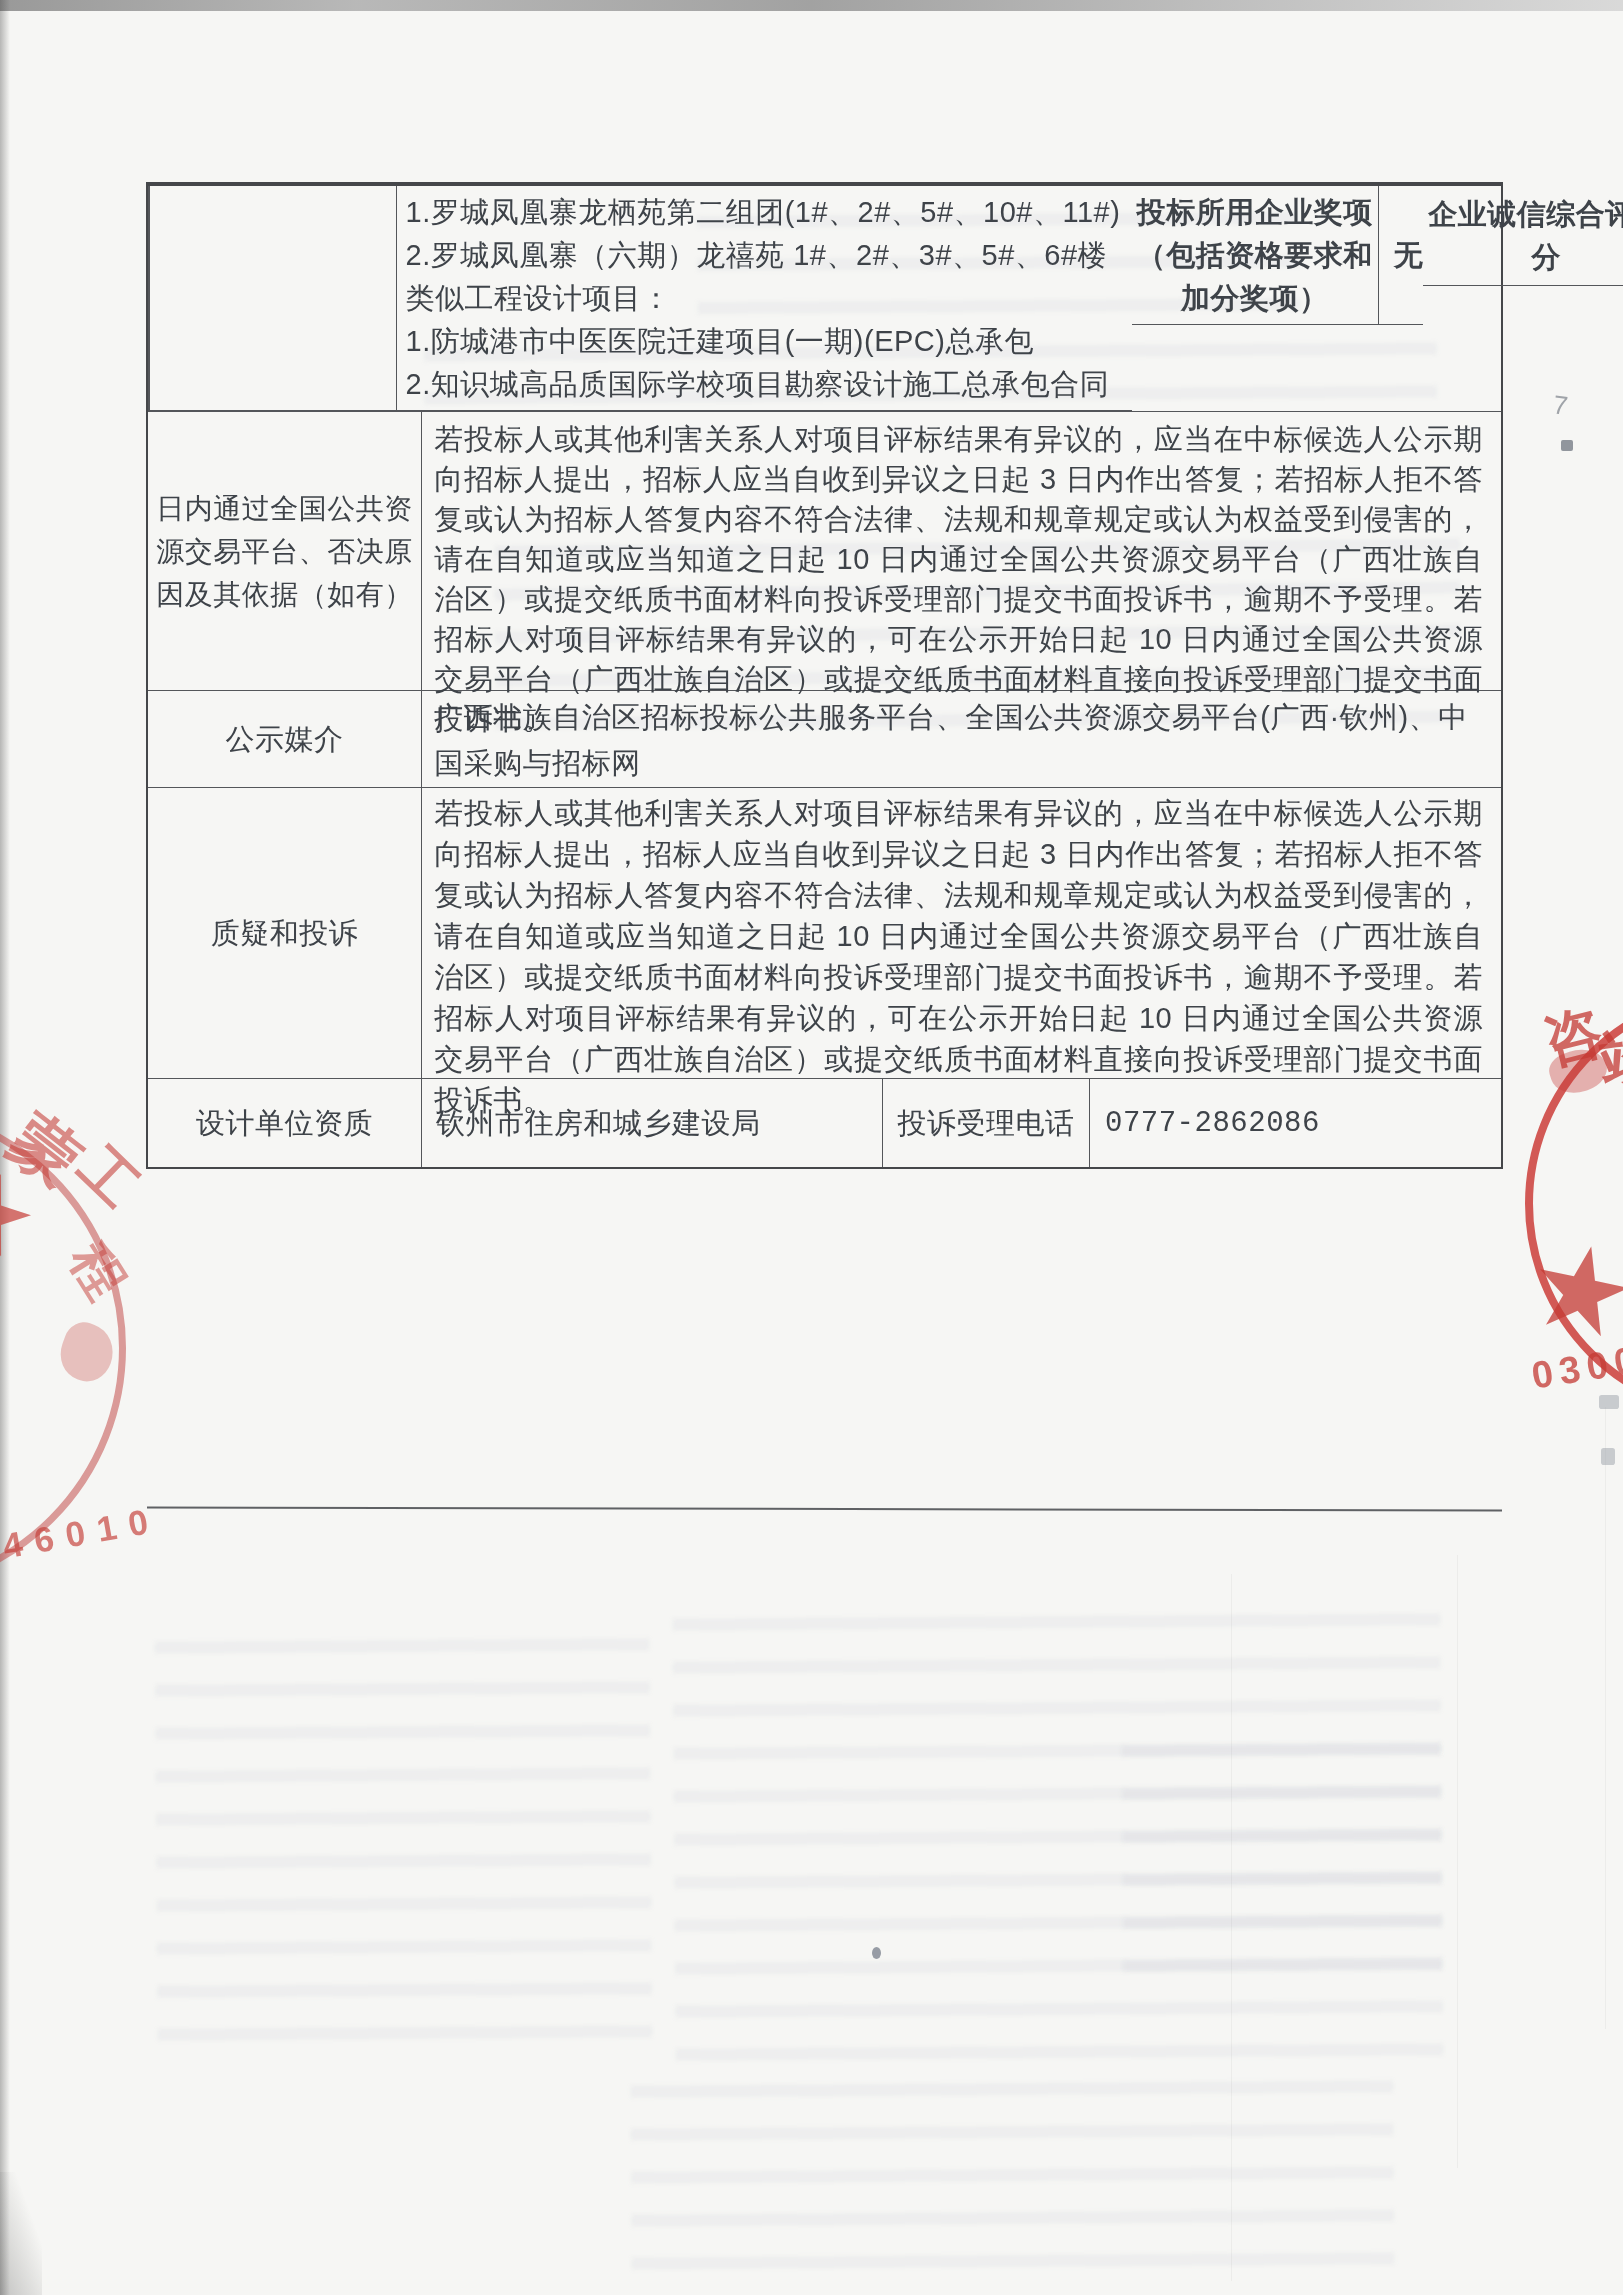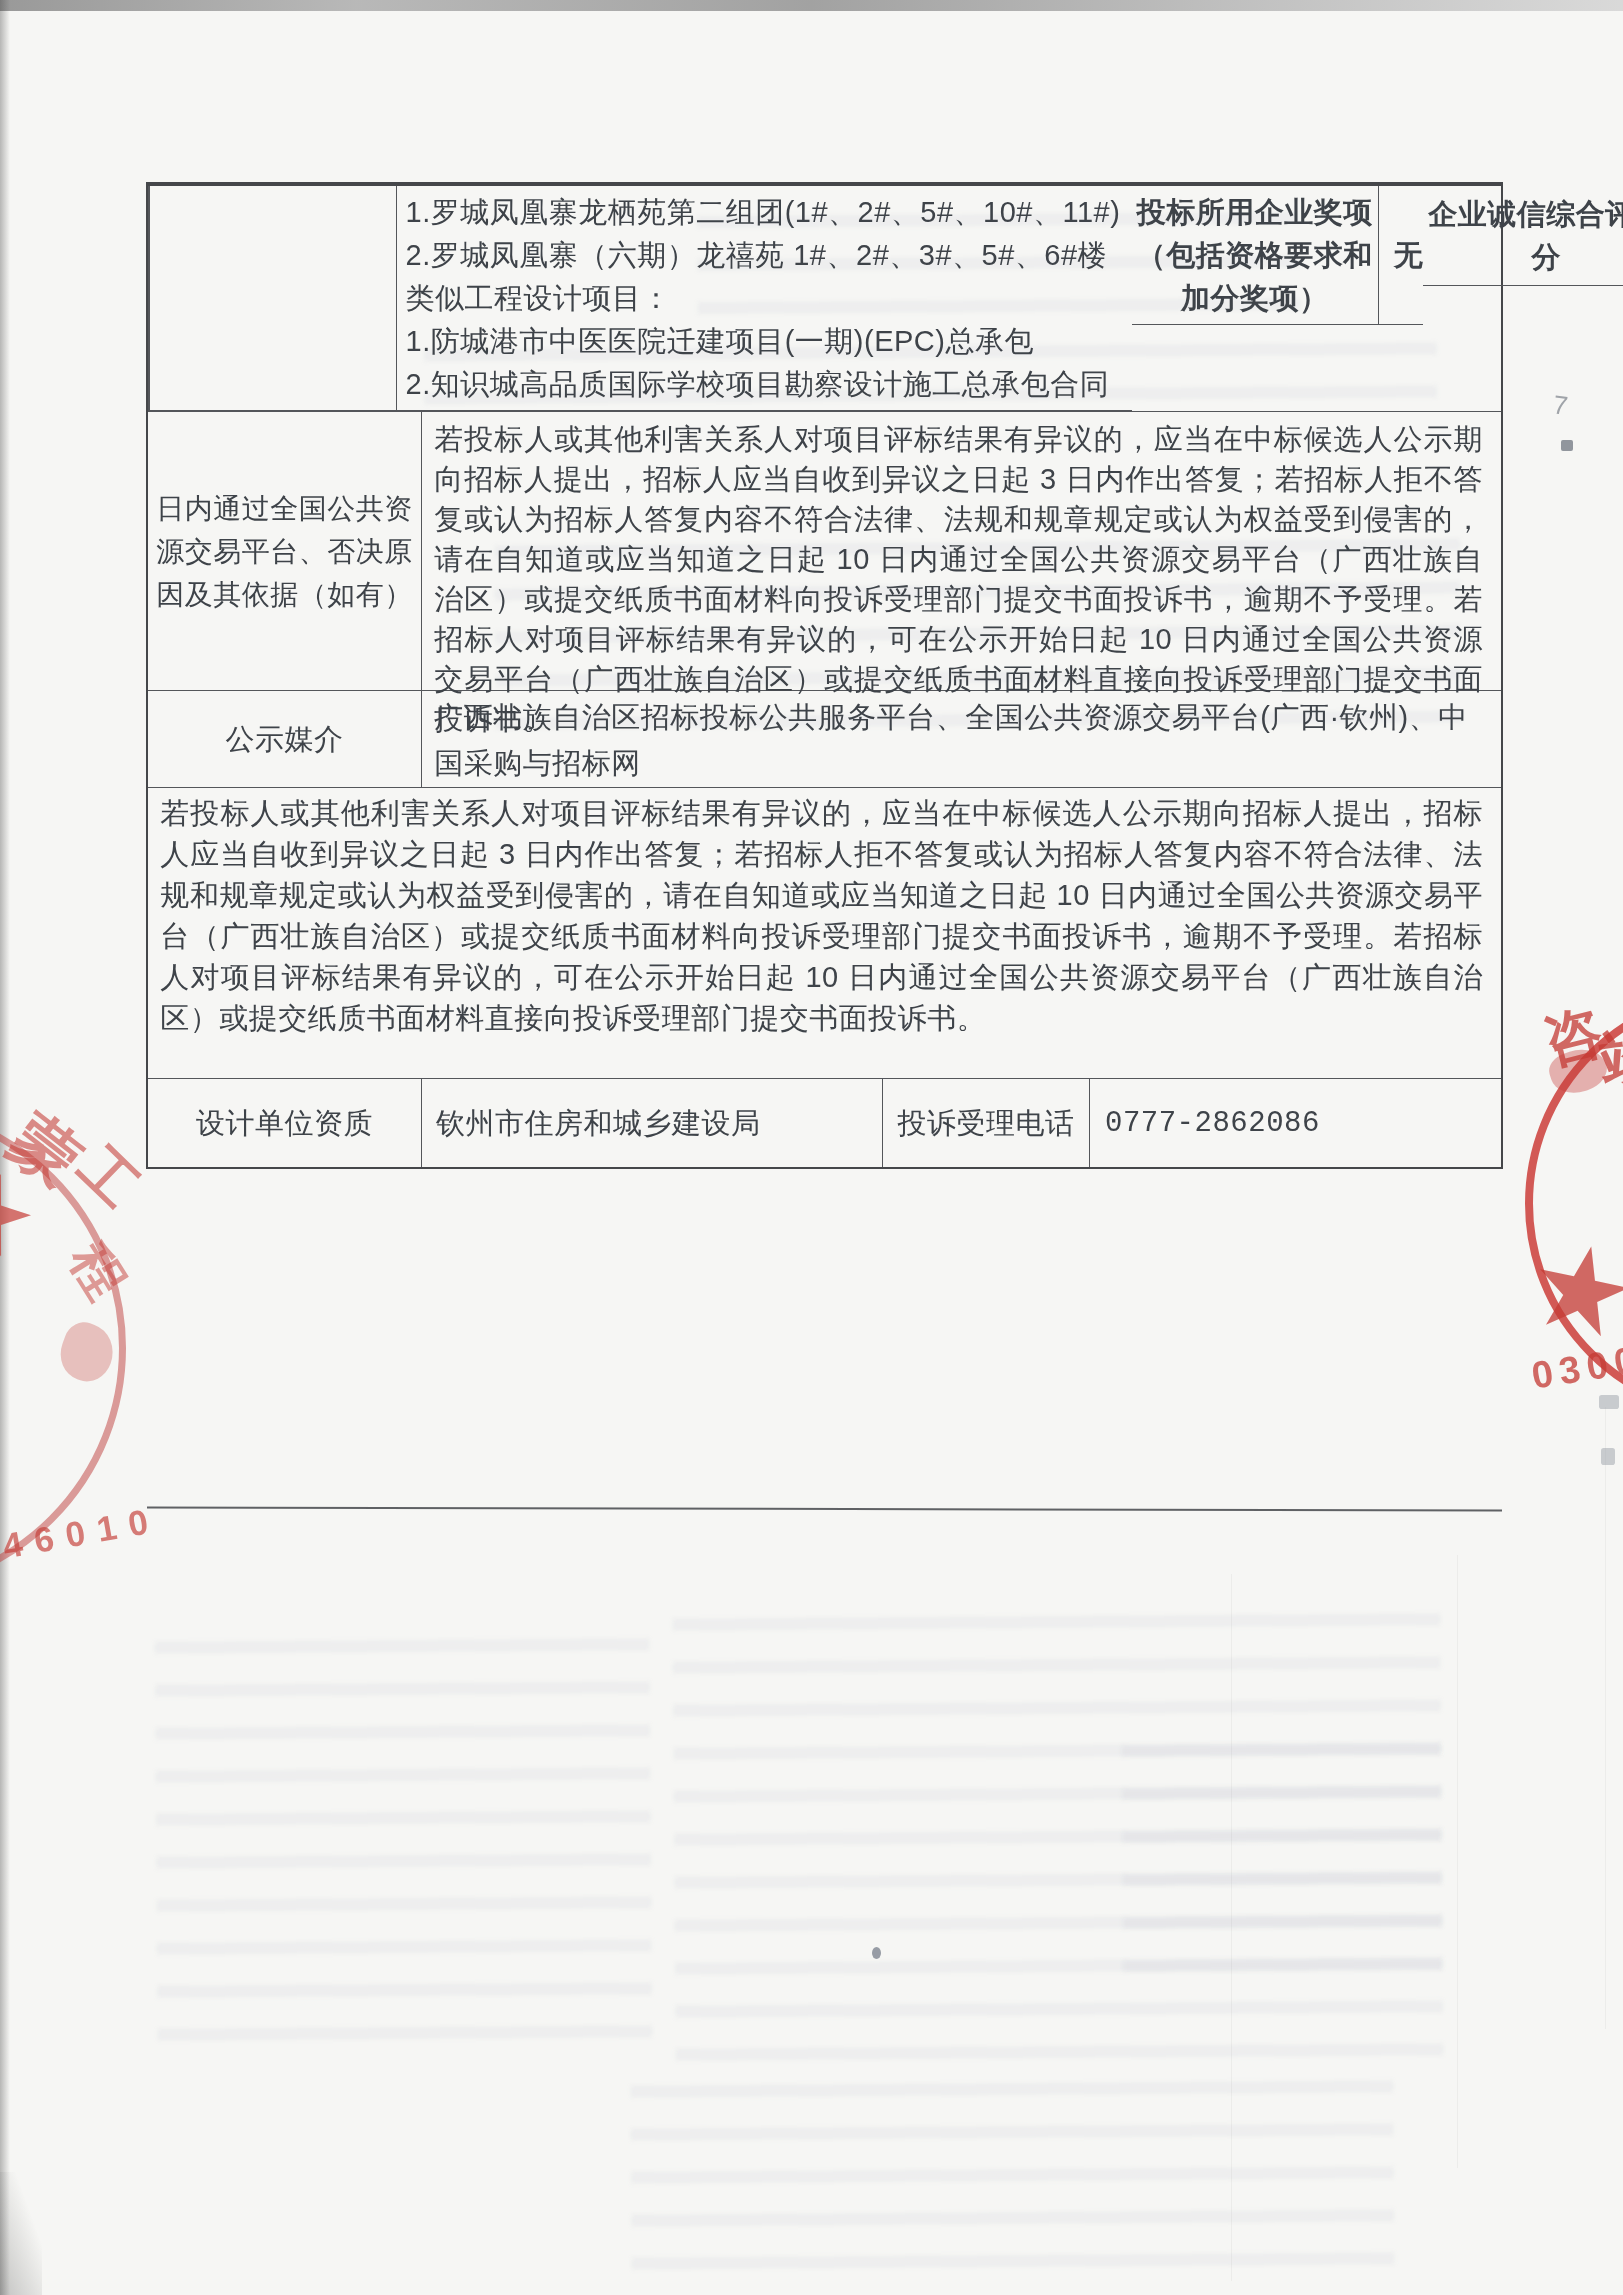--- a/index.html
+++ b/index.html
@@ -146,20 +146,21 @@
       <div class="blab sm">日内通过全国公共资源交易平台、否决原因及其依据（如有）</div>
       <div class="para">若投标人或其他利害关系人对项目评标结果有异议的，应当在中标候选人公示期向招标人提出，招标人应当自收到异议之日起 3 日内作出答复；若招标人拒不答复或认为招标人答复内容不符合法律、法规和规章规定或认为权益受到侵害的，请在自知道或应当知道之日起 10 日内通过全国公共资源交易平台（广西壮族自治区）或提交纸质书面材料向投诉受理部门提交书面投诉书，逾期不予受理。若招标人对项目评标结果有异议的，可在公示开始日起 10 日内通过全国公共资源交易平台（广西壮族自治区）或提交纸质书面材料直接向投诉受理部门提交书面投诉书。</div>
     </div>
 
     <div class="brow r6">
       <div class="blab">公示媒介</div>
       <div class="media">广西壮族自治区招标投标公共服务平台、全国公共资源交易平台(广西·钦州)、中国采购与招标网</div>
     </div>
 
     <div class="brow r7">
+      <div class="blab">质疑和投诉</div>
       <div class="para tall">若投标人或其他利害关系人对项目评标结果有异议的，应当在中标候选人公示期向招标人提出，招标人应当自收到异议之日起 3 日内作出答复；若招标人拒不答复或认为招标人答复内容不符合法律、法规和规章规定或认为权益受到侵害的，请在自知道或应当知道之日起 10 日内通过全国公共资源交易平台（广西壮族自治区）或提交纸质书面材料向投诉受理部门提交书面投诉书，逾期不予受理。若招标人对项目评标结果有异议的，可在公示开始日起 10 日内通过全国公共资源交易平台（广西壮族自治区）或提交纸质书面材料直接向投诉受理部门提交书面投诉书。</div>
     </div>
 
     <div class="brow r8">
       <div class="blab">设计单位资质</div>
       <div class="c-dept">钦州市住房和城乡建设局</div>
       <div class="c-phl">投诉受理电话</div>
       <div class="c-phv">0777-2862086</div>
     </div>
 

